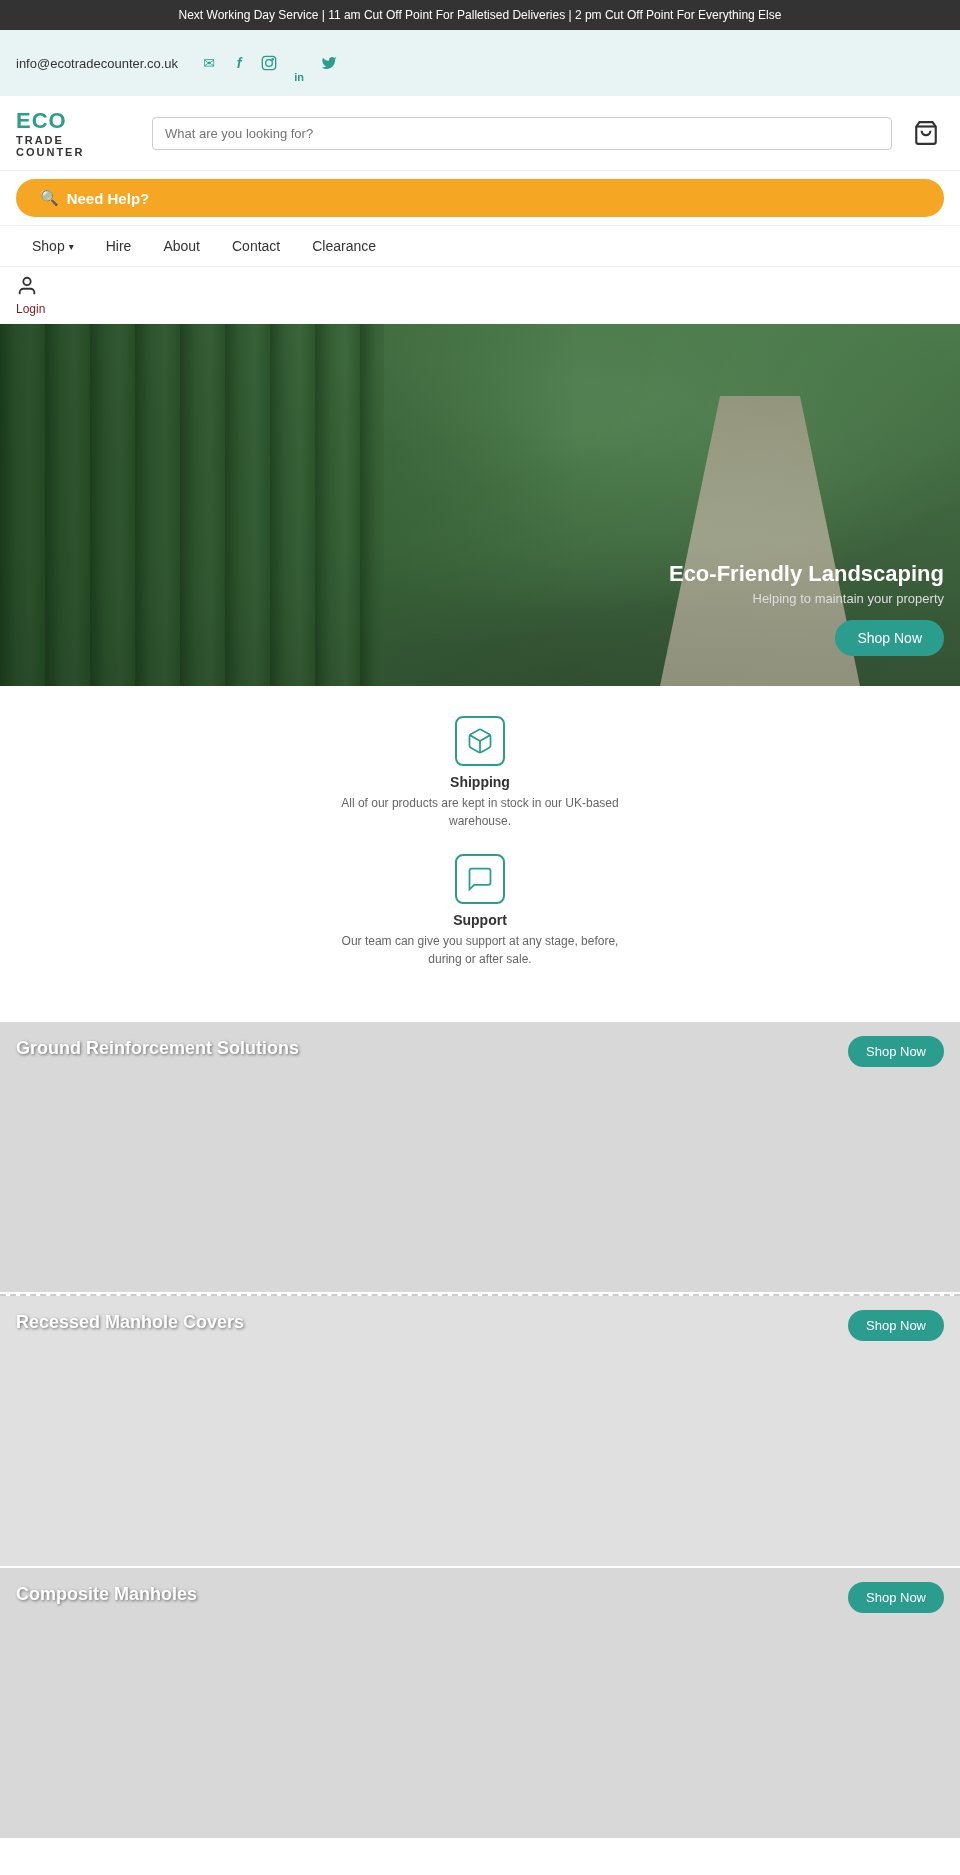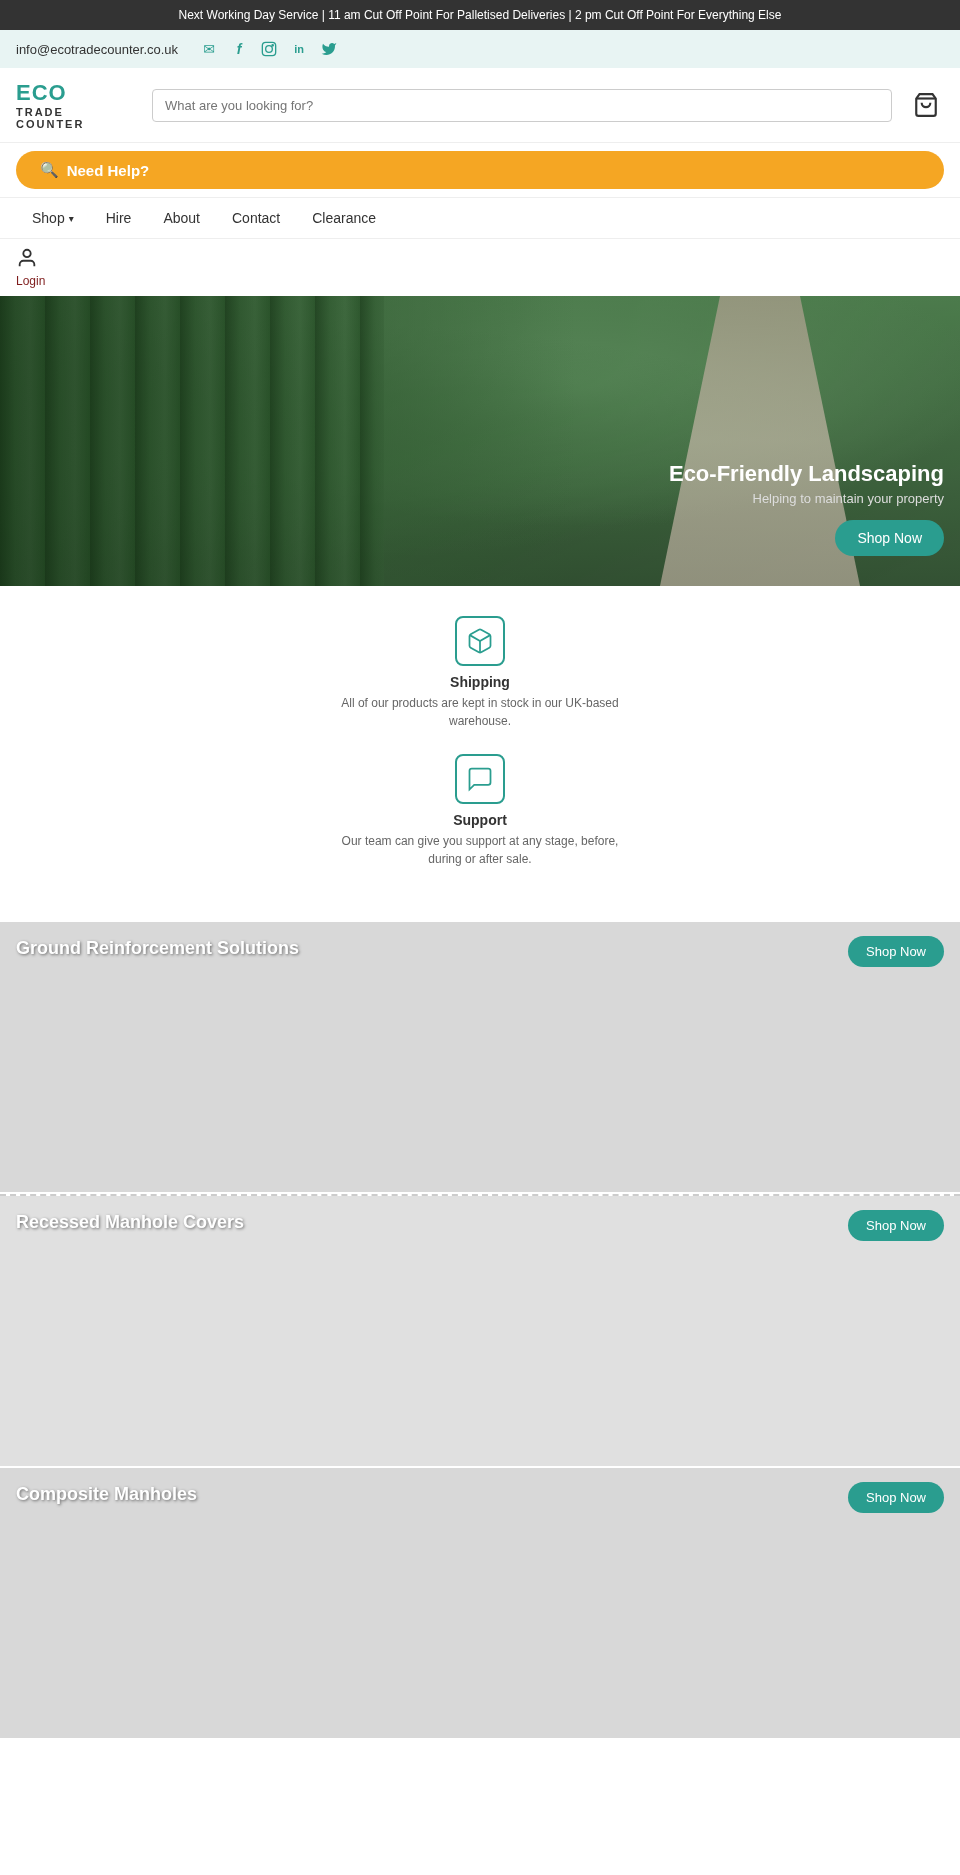--- a/index.html
+++ b/index.html
@@ -104,21 +104,21 @@
       padding: 8px 16px;
       cursor: pointer;
       font-size: 12px;
       color: #7f1d1d;
     }
     .login-icon { font-size: 20px; color: #333; }
 
     
     .hero {
       width: 100%;
-      height: 290px;
+      height: 362px;
       background: linear-gradient(to right, rgba(60,90,60,0.7), rgba(80,110,80,0.4)),
                   linear-gradient(135deg, #4a7a4a 0%, #2d5a2d 40%, #6a9a6a 70%, #8ab88a 100%);
       position: relative;
       overflow: hidden;
       display: flex;
       align-items: center;
     }
     .hero-bg {
       position: absolute;
       top: 0; left: 0; right: 0; bottom: 0;
@@ -253,21 +253,21 @@
   <div class="social-icons">
     <span class="social-icon">✉</span>
     <span class="social-icon" style="font-style:italic;font-weight:bold;">f</span>
     <span class="social-icon">
       <svg width="16" height="16" viewBox="0 0 24 24" fill="none" stroke="#2a9d8f" stroke-width="2">
         <rect x="2" y="2" width="20" height="20" rx="5" ry="5"></rect>
         <circle cx="12" cy="12" r="5"></circle>
         <circle cx="17.5" cy="6.5" r="1" fill="#2a9d8f"></circle>
       </svg>
     </span>
-    <span class="social-icon" style="font-size:11px;font-weight:bold;">in</span>
+    <span class="social-icon" style="font-size:11px;font-weight:bold;margin-top:28px;">in</span>
     <span class="social-icon">
       <svg width="16" height="16" viewBox="0 0 24 24" fill="#2a9d8f">
         <path d="M23 3a10.9 10.9 0 01-3.14 1.53 4.48 4.48 0 00-7.86 3v1A10.66 10.66 0 013 4s-4 9 5 13a11.64 11.64 0 01-7 2c9 5 20 0 20-11.5a4.5 4.5 0 00-.08-.83A7.72 7.72 0 0023 3z"></path>
       </svg>
     </span>
   </div>
 </div>
 
 <div class="header">
   <div class="logo-area">

